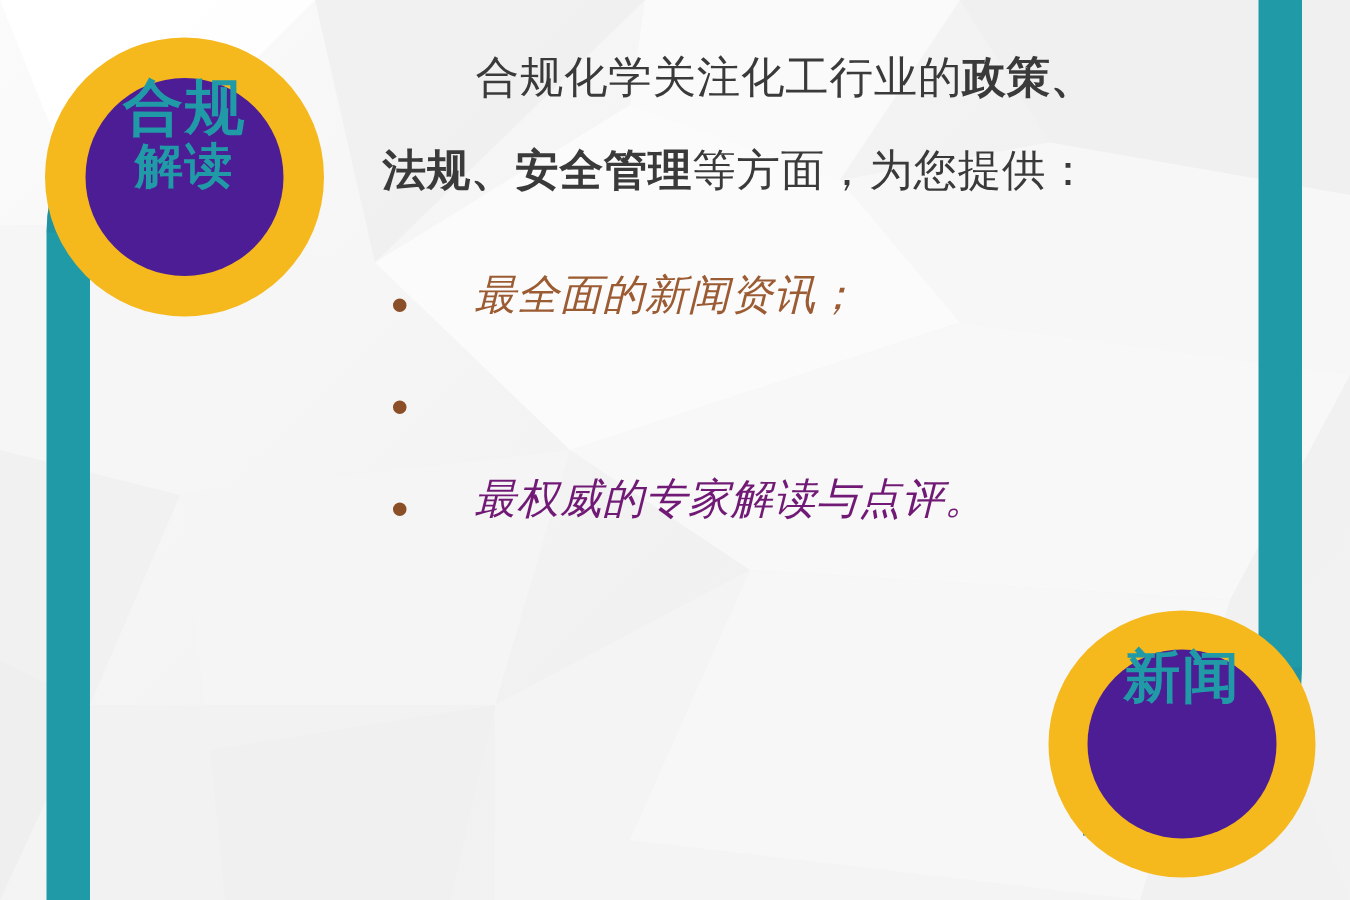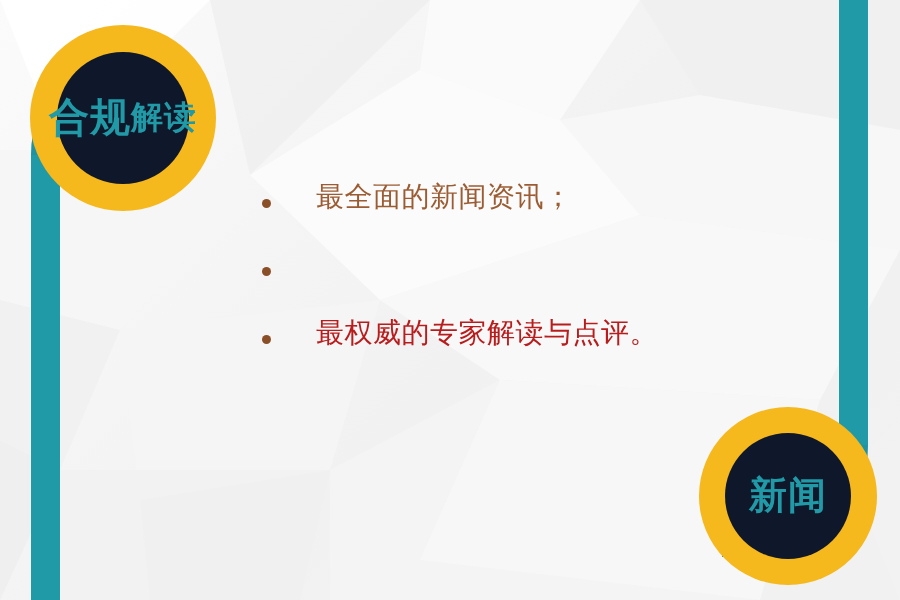--- a/index.html
+++ b/index.html
@@ -13,31 +13,31 @@
   
   .bg-layer{position:absolute;inset:0;}
   .bg-base{background:linear-gradient(135deg,#fbfbfb 0%,#f1f1f1 55%,#f6f6f6 100%);}
 
   
   .hook{position:absolute;}
 
   
   .badge{position:absolute;border-radius:50%;display:flex;align-items:center;justify-content:center;}
   .ring{position:absolute;inset:0;border-radius:50%;}
-  .disc{position:absolute;border-radius:50%;background:#0f172a;display:flex;flex-direction:row;
-        align-items:center;justify-content:center;line-height:1.04;}
+  .disc{position:absolute;border-radius:50%;background:#4c1d95;display:flex;flex-direction:column;
+        align-items:center;line-height:1.04;}
   .badge-line{font-weight:bold;letter-spacing:1px;white-space:nowrap;}
 
   
   .headline{position:absolute;left:255px;top:38px;width:600px;}
   .hl-line{font-size:29px;line-height:1.0;white-space:nowrap;letter-spacing:.5px;}
   .hl-line.l1{padding-left:62px;margin-bottom:33px;}
   .hl-line b{font-weight:bold;}
 
-  .bullets{position:absolute;left:262px;top:183px;width:600px;}
+  .bullets{position:absolute;left:262px;top:183px;width:600px;font-style:italic;}
   .bullet-row{display:flex;align-items:flex-start;height:68px;}
   .dot{width:9px;height:9px;border-radius:50%;margin-top:16px;flex:0 0 auto;}
   .bullet-text{font-size:28px;line-height:1;margin-left:45px;white-space:nowrap;letter-spacing:.5px;}
 </style>
 </head>
 <body>
 
 <div id="poster">
 
   <div class="bg-layer bg-base"></div>
@@ -82,28 +82,36 @@
     </div>
   </div>
 
   <div class="badge" style="left:699px;top:407px;width:178px;height:178px;">
     <div class="ring" style="background:#F5B81D;"></div>
     <div class="disc" style="left:26px;top:26px;width:126px;height:126px;">
       <div class="badge-line" style="color:#219AA8;font-size:38px;">新闻</div>
     </div>
   </div>
 
+  <div class="headline">
+    <div class="hl-line l1" style="color:#3A3A3A;">
+      <span>合规化学关注化工行业的</span><b>政策、</b>
+    </div>
+    <div class="hl-line l2" style="color:#3A3A3A;">
+      <b>法规、安全管理</b><span>等方面，为您提供：</span>
+    </div>
+  </div>
 
   <div class="bullets">
     <div class="bullet-row">
       <span class="dot" style="background:#8B4F28;"></span>
       <span class="bullet-text" style="color:#9C5C33;">最全面的新闻资讯；</span>
     </div>
     <div class="bullet-row">
       <span class="dot" style="background:#8B4F28;"></span>
     </div>
     <div class="bullet-row">
       <span class="dot" style="background:#8B4F28;"></span>
-      <span class="bullet-text" style="color:#b91c1c;">最权威的专家解读与点评。</span>
+      <span class="bullet-text" style="color:#701a75;">最权威的专家解读与点评。</span>
     </div>
   </div>
 
 </div>
 
 </body></html>

